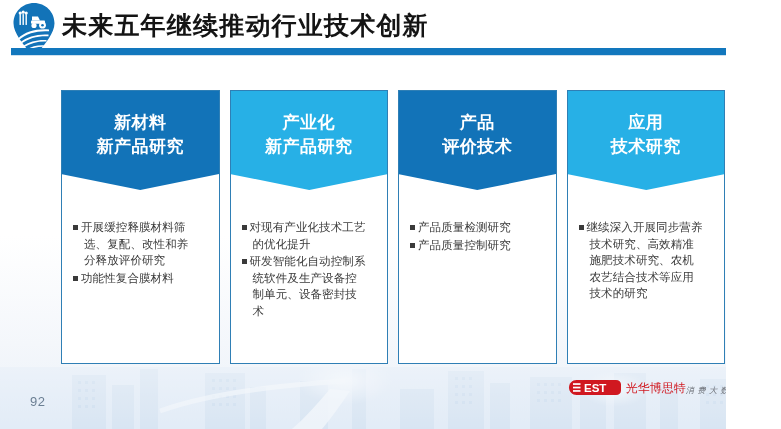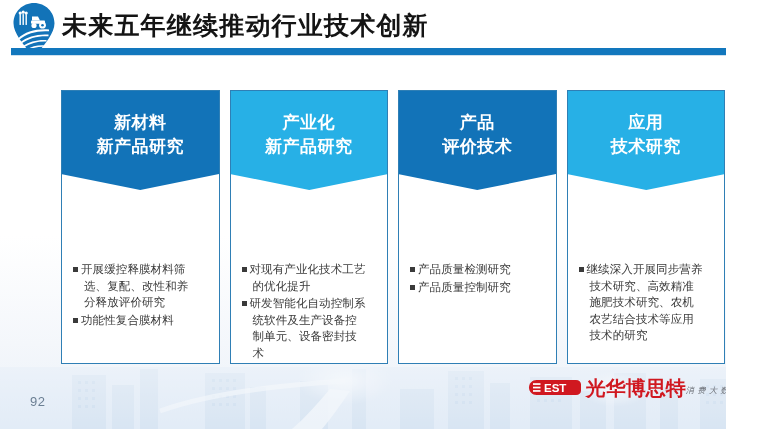--- a/index.html
+++ b/index.html
@@ -82,21 +82,20 @@
 
   .card {
     position: relative;
     flex: 1 1 0;
     background: #ffffff;
     border: 1px solid #2f7fb5;
     box-sizing: border-box;
     overflow: hidden;
     display: flex;
     flex-direction: column;
-    gap: 42px;
   }
 
   .card-head {
     position: relative;
     height: 100px;
     flex: 0 0 100px;
     display: flex;
     align-items: flex-start;
     justify-content: center;
     padding-top: 20px;
@@ -190,22 +189,22 @@
     display: flex;
     align-items: center;
     gap: 4px;
   }
 
   .brand-mark {
     display: block;
   }
 
   .brand-cn {
-    font-size: 20px;
-    font-weight: bold;
+    font-size: 12px;
+    font-weight: normal;
     color: #d01820;
     letter-spacing: 0px;
     line-height: 16px;
   }
 
   .brand-sub {
     margin-top: 2px;
     font-size: 8px;
     color: #6b6f76;
     letter-spacing: 3.6px;

